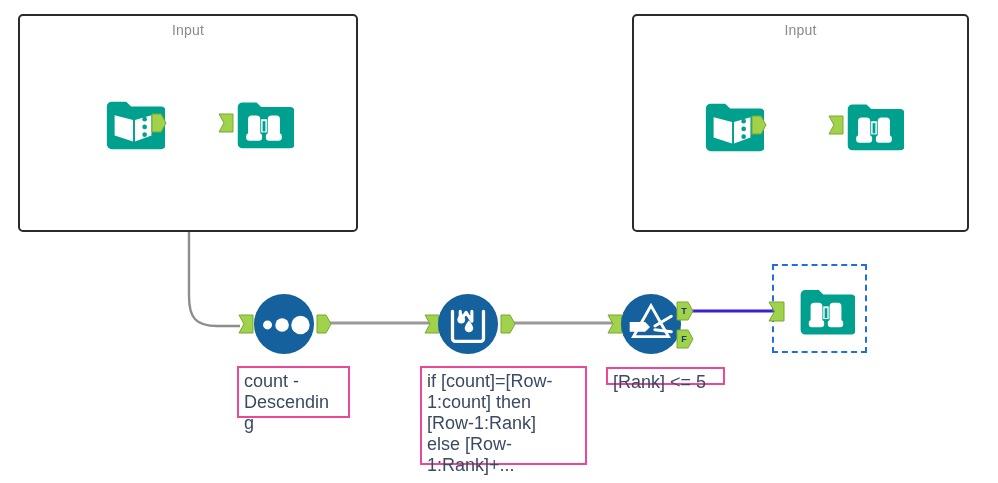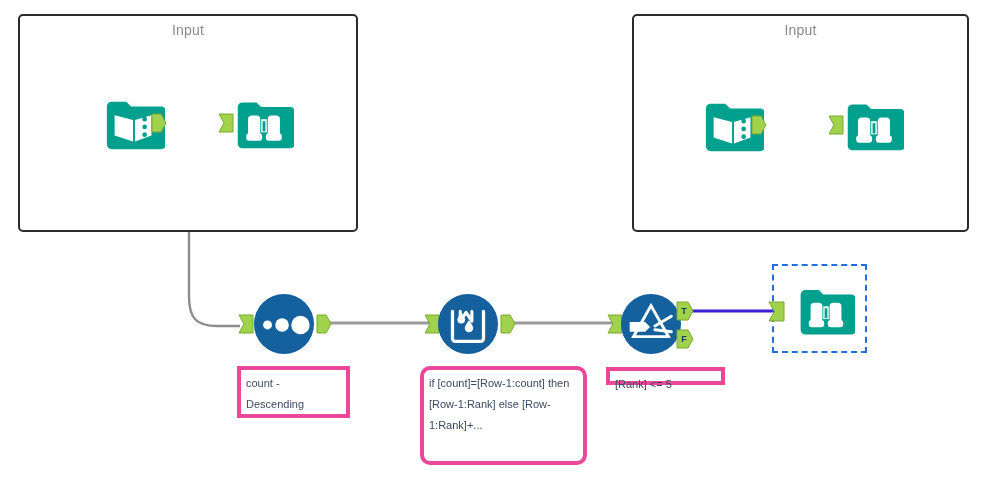--- a/index.html
+++ b/index.html
@@ -69,24 +69,24 @@
     left: 0;
     top: 0;
     width: 998px;
     height: 483px;
     pointer-events: none;
   }
   
   .tool-label {
     position: absolute;
     background: #ffffff;
-    border: 4px solid #ec4899;
+    border: 2px solid #ec4899;
     box-sizing: border-box;
     color: #3b4a63;
-    font-size: 11px;
+    font-size: 18px;
     line-height: 21px;
     padding: 3px 13px 4px 5px;
     white-space: pre-wrap;
     word-break: break-word;
   }
 </style>
 </head>
 <body>
 
 <div id="canvas">
@@ -197,21 +197,21 @@
       <circle cx="32" cy="32" r="31" fill="#15619d"></circle>
       <path d="M16 19 L16 47 a3 3 0 0 0 3 3 l26 0 a3 3 0 0 0 3 -3 L48 19" fill="none" stroke="#ffffff" stroke-width="3.4" stroke-linecap="round"></path>
       <path d="M24 19 L24 29 L30 20 L36 29 L36 19" fill="none" stroke="#ffffff" stroke-width="3.2" stroke-linejoin="round" stroke-linecap="round"></path>
       <path d="M25 20 c 0 0 -4 5 -4 7.4 a4 4 0 0 0 8 0 C 29 25 25 20 25 20 z" fill="#ffffff"></path>
       <path d="M33 28 c 0 0 -4.4 5.6 -4.4 8.2 a4.4 4.4 0 0 0 8.8 0 C 37.4 33.6 33 28 33 28 z" fill="#ffffff"></path>
     </svg>
   </div>
   <svg class="anchor" style="left:500px; top:314px; width:16px; height:20px;" viewBox="0 0 16 20" xmlns="http://www.w3.org/2000/svg">
     <path d="M1 1 h9 l5 9 l-5 9 h-9 z" fill="#a0d24b" stroke="#7aa832" stroke-width="1"></path>
   </svg>
-  <div class="tool-label" style="left:420px; top:366px; width:167px; height:99px;border-radius:10px;">if [count]=[Row-1:count] then [Row-1:Rank] else [Row-1:Rank]+...</div>
+  <div class="tool-label" style="left:420px; top:366px; width:167px; height:99px;">if [count]=[Row-1:count] then [Row-1:Rank] else [Row-1:Rank]+...</div>
 
   <svg class="anchor" style="left:607px; top:314px; width:16px; height:20px;" viewBox="0 0 16 20" xmlns="http://www.w3.org/2000/svg">
     <path d="M1 1 h14 v18 h-14 l5 -9 z" fill="#a0d24b" stroke="#7aa832" stroke-width="1"></path>
   </svg>
   <div class="tool" style="left:620px; top:293px; width:62px; height:62px;">
     <svg class="tool-icon-square" viewBox="0 0 64 64" xmlns="http://www.w3.org/2000/svg">
       <circle cx="32" cy="32" r="31" fill="#15619d"></circle>
       <path d="M32 13 L50 45 L14 45 Z" fill="none" stroke="#ffffff" stroke-width="3"></path>
       <path d="M10 30 L26 30 L31 35 L26 40 L10 40 Z" fill="#ffffff"></path>
       <path d="M36 34 L53 24" stroke="#ffffff" stroke-width="3" stroke-linecap="round"></path>

